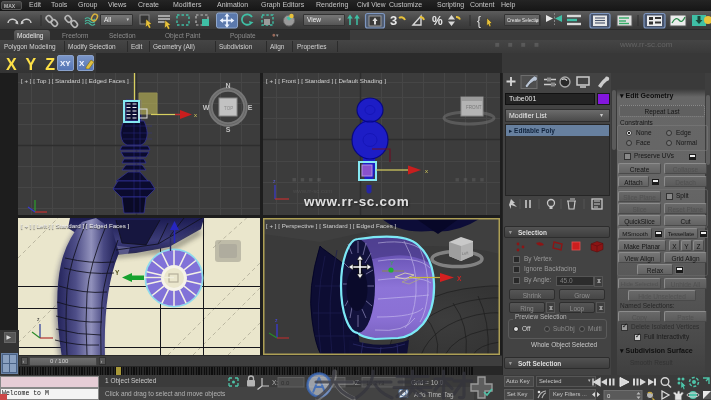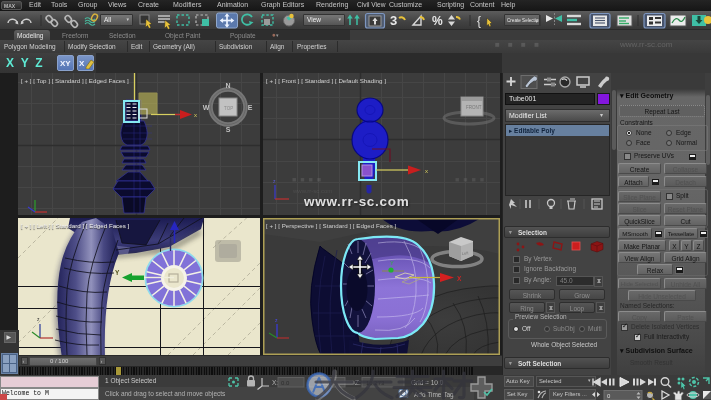--- a/index.html
+++ b/index.html
@@ -174,21 +174,21 @@
         <line x1="149.5" y1="1" x2="149.5" y2="12"></line>
         <line x1="215.5" y1="1" x2="215.5" y2="12"></line>
         <line x1="266.5" y1="1" x2="266.5" y2="12"></line>
         <line x1="292.5" y1="1" x2="292.5" y2="12"></line>
         <line x1="337.5" y1="1" x2="337.5" y2="12"></line>
       </g>
     </svg>
 <div class="abs" style="left:0;top:53px;width:711px;height:20px;background:#2b2b2b;"></div>
 <div class="abs" style="left:502px;top:53px;width:209px;height:20px;background:#383838;"></div>
 <div class="abs" style="left:0;top:53px;width:96px;height:20px;background:linear-gradient(#3f3f3f,#333);"></div>
-<div class="tx" style="left:6px;top:56px;font-size:12px;font-weight:bold;color:#5eead4;letter-spacing:0;">X&nbsp;&nbsp;Y&nbsp;&nbsp;Z</div>
+<div class="tx" style="left:6px;top:56px;font-size:16px;font-weight:bold;color:#fde047;letter-spacing:0;">X&nbsp;&nbsp;Y&nbsp;&nbsp;Z</div>
 <div class="abs" style="left:57px;top:55px;width:17px;height:16px;background:linear-gradient(#7b96c8,#5575b5);border:1px solid #8aa2cc;border-radius:2px;box-sizing:border-box;"></div>
 <div class="tx" style="left:60px;top:59px;font-size:8px;font-weight:bold;color:#f0f4ff;">XY</div>
 <div class="abs" style="left:77px;top:55px;width:17px;height:16px;background:linear-gradient(#7b96c8,#5575b5);border:1px solid #8aa2cc;border-radius:2px;box-sizing:border-box;"></div>
 <div class="tx" style="left:79px;top:59px;font-size:8px;font-weight:bold;color:#f0f4ff;">X</div>
 <svg class="abs" style="left:84px;top:57px;" width="12" height="12">
       <path d="M2 10 l5 -7 3 2 -5 7 -3 0z" fill="#e0c040" stroke="#7a6a20" stroke-width=".7"></path>
     </svg>
 <div class="abs" style="left:0;top:73px;width:502px;height:282px;background:#1d1d1d;"></div>
 <svg class="abs" style="left:18px;top:73px;" width="242" height="142" viewBox="0 0 242 142">
  <rect width="242" height="142" fill="#3c3c3c"></rect>

